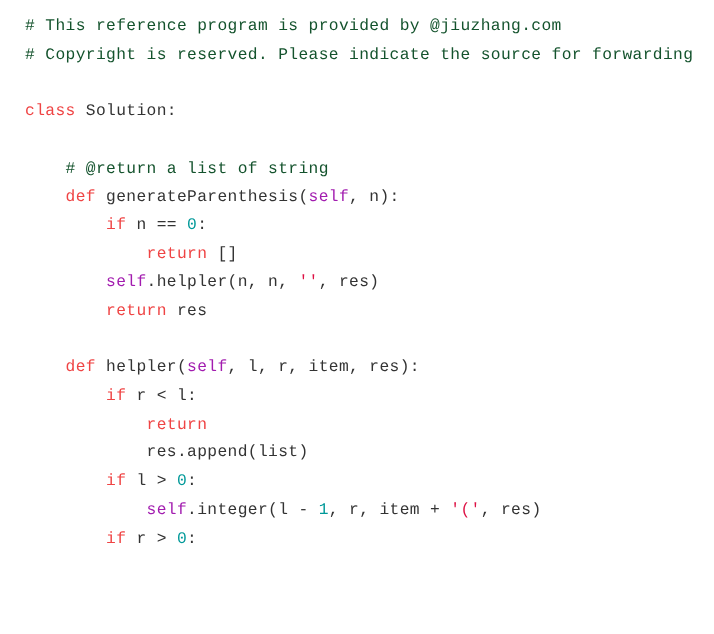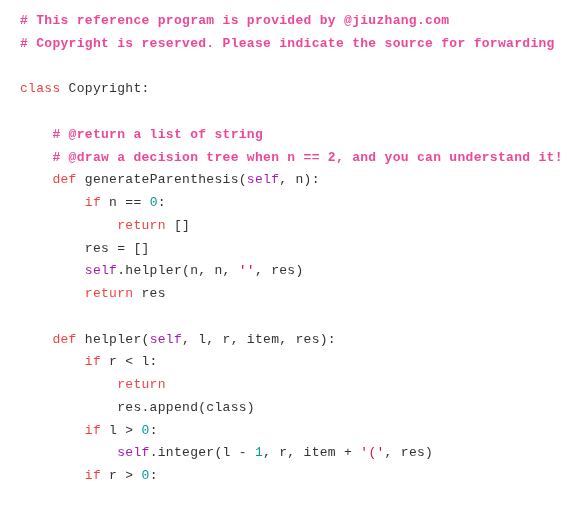--- a/index.html
+++ b/index.html
@@ -6,45 +6,43 @@
     body {
       font-family: Consolas, Monaco, 'Courier New', monospace;
       font-size: 13px;
       line-height: 1.75;
       background: #ffffff;
       padding: 10px 20px;
       color: #333333;
       letter-spacing: 0.3px;
     }
     .line { white-space: pre; }
-    .comment { color: #ec4899; font-weight: bold; }
+    .comment { color: #14532d; }
     .keyword { color: #ef4444; }
     .builtin { color: #a21caf; text-align: right; }
     .number { color: #009999; }
     .string { color: #dd1144; }
     .plain { color: #333333; }
   </style>
 </head>
 <body>
 
 <div id="code-container">
     <div class="line"><span class="comment"># This reference program is provided by @jiuzhang.com</span></div>
     <div class="line"><span class="comment"># Copyright is reserved. Please indicate the source for forwarding</span></div>
     <div class="line">&nbsp;</div>
-    <div class="line"><span class="keyword">class</span><span class="plain"> Copyright:</span></div>
+    <div class="line"><span class="keyword">class</span><span class="plain"> Solution:</span></div>
     <div class="line"><span class="plain">    </span></div>
     <div class="line"><span class="plain">    </span><span class="comment"># @return a list of string</span></div>
-    <div class="line"><span class="plain">    </span><span class="comment"># @draw a decision tree when n == 2, and you can understand it!</span></div>
     <div class="line"><span class="plain">    </span><span class="keyword">def</span><span class="plain"> generateParenthesis(</span><span class="builtin">self</span><span class="plain">, n):</span></div>
     <div class="line"><span class="plain">        </span><span class="keyword">if</span><span class="plain"> n == </span><span class="number">0</span><span class="plain">:</span></div>
     <div class="line"><span class="plain">            </span><span class="keyword">return</span><span class="plain"> []</span></div>
-    <div class="line"><span class="plain">        res = []</span></div>
     <div class="line"><span class="plain">        </span><span class="builtin">self</span><span class="plain">.helpler(n, n, </span><span class="string">''</span><span class="plain">, res)</span></div>
     <div class="line"><span class="plain">        </span><span class="keyword">return</span><span class="plain"> res</span></div>
     <div class="line">&nbsp;</div>
     <div class="line"><span class="plain">    </span><span class="keyword">def</span><span class="plain"> helpler(</span><span class="builtin">self</span><span class="plain">, l, r, item, res):</span></div>
     <div class="line"><span class="plain">        </span><span class="keyword">if</span><span class="plain"> r &lt; l:</span></div>
     <div class="line"><span class="plain">            </span><span class="keyword">return</span></div>
-    <div class="line"><span class="plain">            res.append(class)</span></div>
+    <div class="line"><span class="plain">            res.append(list)</span></div>
     <div class="line"><span class="plain">        </span><span class="keyword">if</span><span class="plain"> l &gt; </span><span class="number">0</span><span class="plain">:</span></div>
     <div class="line"><span class="plain">            </span><span class="builtin">self</span><span class="plain">.integer(l - </span><span class="number">1</span><span class="plain">, r, item + </span><span class="string">'('</span><span class="plain">, res)</span></div>
     <div class="line"><span class="plain">        </span><span class="keyword">if</span><span class="plain"> r &gt; </span><span class="number">0</span><span class="plain">:</span></div>
   </div>
 
 </body></html>

